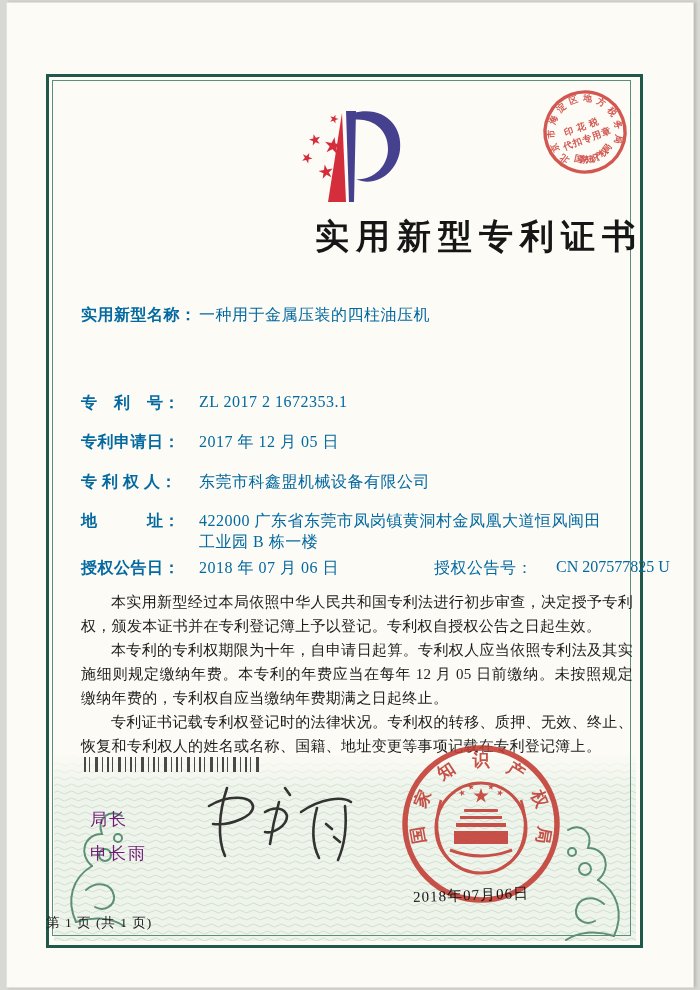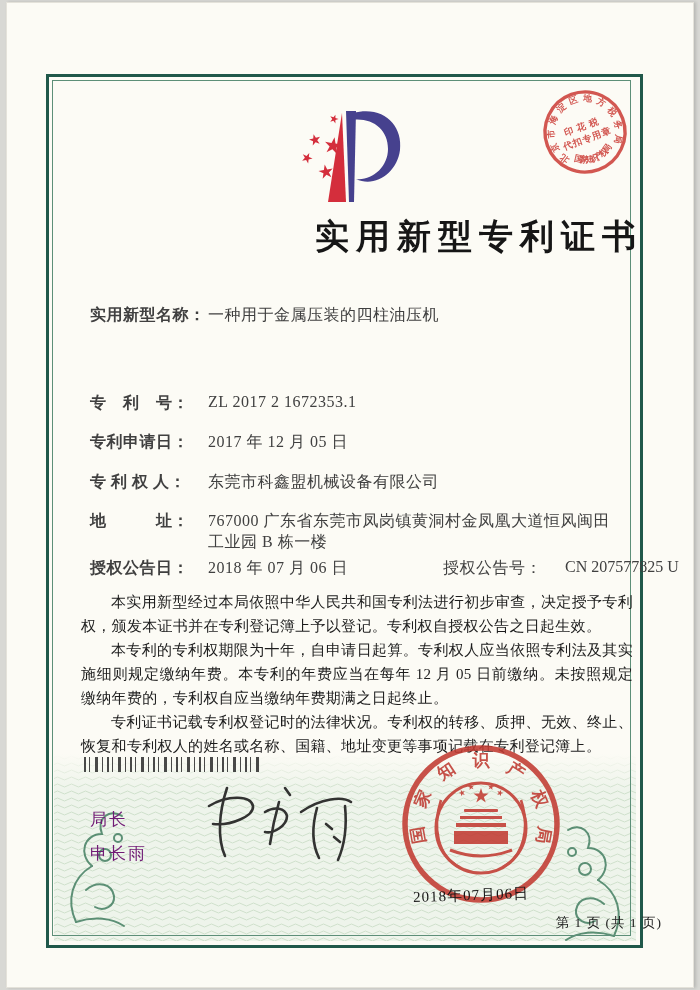--- a/index.html
+++ b/index.html
@@ -27,22 +27,22 @@
     position:absolute;left:74px;top:110px;
     font-size:15.5px;letter-spacing:2.5px;color:#222;
   }
   .logo{position:absolute;left:293px;top:103px;}
   .title{
     position:absolute;left:40px;top:212px;width:597px;
     text-align:right;font-size:34px;font-weight:700;
     letter-spacing:7px;color:#161616;
   }
   .row{
-    position:absolute;left:84px;width:555px;
-    font-size:16px;color:#404040;display:flex;justify-content:space-between;
+    position:absolute;left:75px;width:555px;
+    font-size:16px;color:#0369a1;display:flex;justify-content:space-between;
   }
   .row .lbl{flex:0 0 118px;font-weight:600;letter-spacing:.5px;white-space:nowrap;}
   .row .val{flex:1;letter-spacing:.5px;}
   .grant-no{position:absolute;left:353px;top:0;display:flex;white-space:nowrap;}
   .grant-no .lbl{font-weight:400;margin-right:4px;}
   .paras{
     position:absolute;left:75px;top:588px;width:552px;
     font-size:15px;line-height:24px;text-align:justify;color:#1c1c1c;
   }
   .paras p{margin:0;text-indent:2em;letter-spacing:.3px;}
@@ -58,21 +58,21 @@
   .director{position:absolute;left:84px;top:806px;font-size:17px;color:#701a75;}
   .director div{margin-bottom:11px;letter-spacing:2px;}
   .signature{position:absolute;left:193px;top:778px;}
   .seal{position:absolute;left:385px;top:732px;}
   .stamp{position:absolute;left:524px;top:75px;}
   .seal-date{
     position:absolute;left:407px;top:884px;font-size:15px;color:#151515;
     letter-spacing:1px;transform:rotate(-2deg);white-space:nowrap;
   }
   .footer{
-    position:absolute;left:40px;top:912px;width:616px;text-align:right;
+    position:absolute;left:40px;top:912px;width:616px;text-align:left;
     font-size:13.5px;color:#222;letter-spacing:1px;
   }
 </style>
 </head>
 <body>
 
 <div class="paper">
 
   <svg class="panel" width="582" height="187" viewBox="0 0 582 187">
     <defs>
@@ -139,21 +139,21 @@
     <span class="lbl">专利申请日：</span>
     <span class="val">2017 年 12 月 05 日</span>
   </div>
   <div class="row" style="top:470px">
     <span class="lbl">专 利 权 人：</span>
     <span class="val">东莞市科鑫盟机械设备有限公司</span>
   </div>
   <div class="row" style="top:509px">
     <span class="lbl">地　　　址：</span>
     <span class="val">
-      <span>767000 广东省东莞市凤岗镇黄洞村金凤凰大道恒风闽田</span><br>
+      <span>422000 广东省东莞市凤岗镇黄洞村金凤凰大道恒风闽田</span><br>
       <span>工业园 B 栋一楼</span>
     </span>
   </div>
   <div class="row" style="top:556px">
     <span class="lbl">授权公告日：</span>
     <span class="val">2018 年 07 月 06 日</span>
     <span class="grant-no">
       <span class="lbl">授权公告号：</span>
       <span>CN 207577825 U</span>
     </span>

